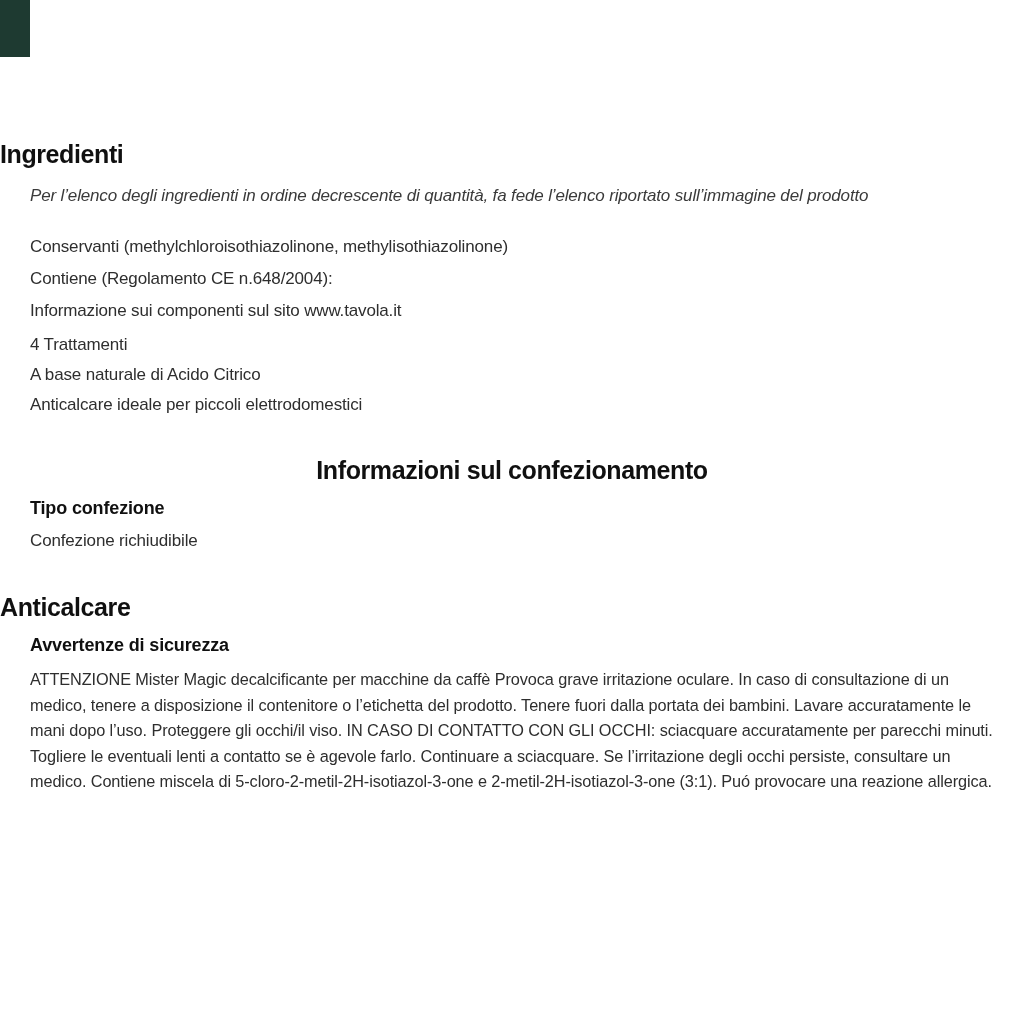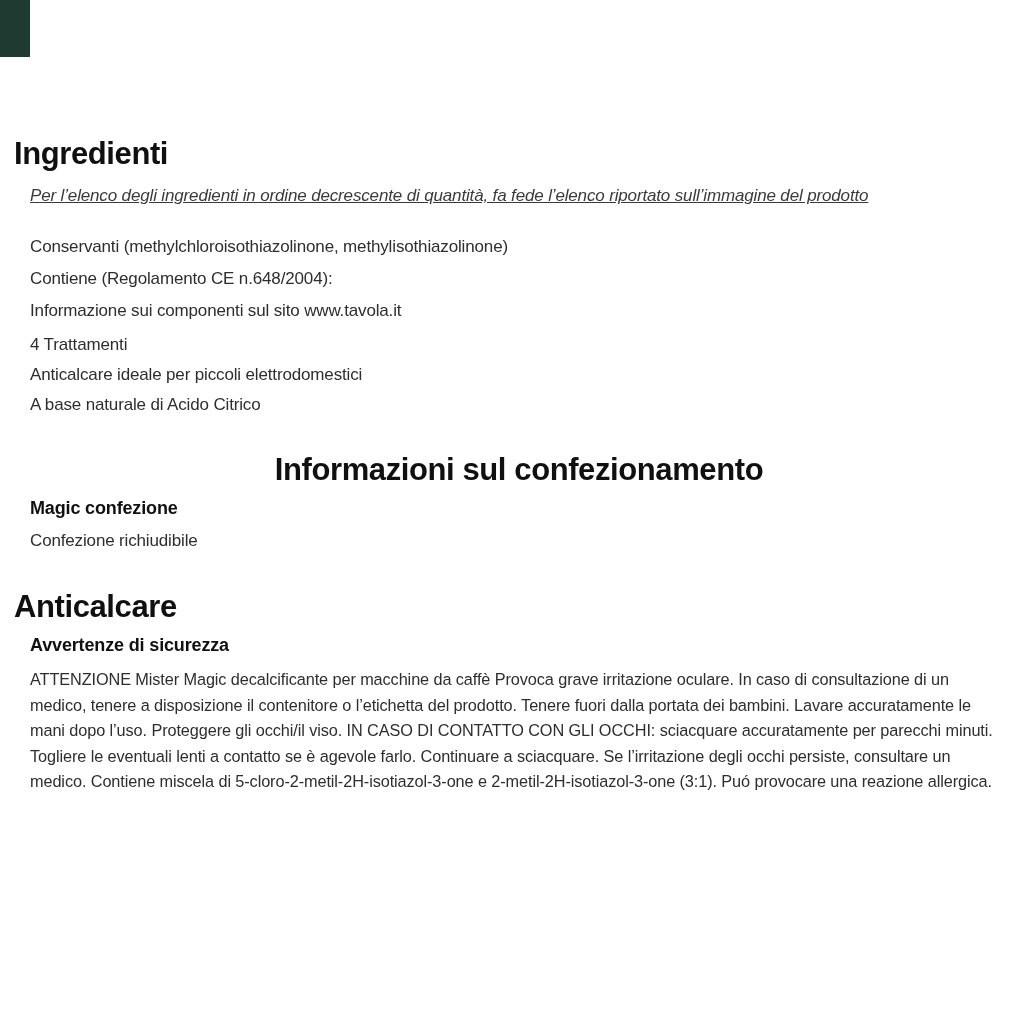--- a/index.html
+++ b/index.html
@@ -18,40 +18,38 @@
   .corner-block {
     position: absolute;
     top: 0;
     left: 0;
     width: 30px;
     height: 57px;
   }
   main { display: block; }
   h2, p { margin: 0; }
   .section-title {
-    font-size: 31px;
+    font-size: 25px;
     line-height: 28px;
     font-weight: 700;
     color: #101010;
-    padding-left: 14px;
     letter-spacing: -0.4px;
   }
   .indent {
     padding-left: 30px;
     padding-right: 24px;
     font-size: 17px;
     line-height: 20px;
     color: #2e2e2e;
     letter-spacing: -0.15px;
   }
   .disclaimer {
     font-style: italic;
     color: #3a3a3a;
     font-size: 17px;
-    text-decoration: underline;
   }
   .subheading {
     font-weight: 700;
     font-size: 18px;
     line-height: 21px;
     color: #101010;
   }
   .warning-paragraph {
     font-size: 16.3px;
     line-height: 25.5px;
@@ -78,24 +76,24 @@
 
 <main>
 
   <h2 class="section-title mt-title-ing">Ingredienti</h2>
   <p class="indent disclaimer mt-disclaimer">Per l’elenco degli ingredienti in ordine decrescente di quantità, fa fede l’elenco riportato sull’immagine del prodotto</p>
   <p class="indent mt-ing-line1">Conservanti (methylchloroisothiazolinone, methylisothiazolinone)</p>
   <p class="indent mt-line">Contiene (Regolamento CE n.648/2004):</p>
   <p class="indent mt-line">Informazione sui componenti sul sito www.tavola.it</p>
 
   <p class="indent mt-car-line1">4 Trattamenti</p>
+  <p class="indent mt-car-line">A base naturale di Acido Citrico</p>
   <p class="indent mt-car-line">Anticalcare ideale per piccoli elettrodomestici</p>
-  <p class="indent mt-car-line">A base naturale di Acido Citrico</p>
 
   <h2 class="section-title mt-title-pack">Informazioni sul confezionamento</h2>
-  <p class="indent subheading mt-sub">Magic confezione</p>
+  <p class="indent subheading mt-sub">Tipo confezione</p>
   <p class="indent mt-val">Confezione richiudibile</p>
 
   <h2 class="section-title mt-title-avv">Anticalcare</h2>
   <p class="indent subheading mt-sub">Avvertenze di sicurezza</p>
   <p class="indent warning-paragraph mt-para">ATTENZIONE Mister Magic decalcificante per macchine da caffè Provoca grave irritazione oculare. In caso di consultazione di un medico, tenere a disposizione il contenitore o l’etichetta del prodotto. Tenere fuori dalla portata dei bambini. Lavare accuratamente le mani dopo l’uso. Proteggere gli occhi/il viso. IN CASO DI CONTATTO CON GLI OCCHI: sciacquare accuratamente per parecchi minuti. Togliere le eventuali lenti a contatto se è agevole farlo. Continuare a sciacquare. Se l’irritazione degli occhi persiste, consultare un medico. Contiene miscela di 5-cloro-2-metil-2H-isotiazol-3-one e 2-metil-2H-isotiazol-3-one (3:1). Puó provocare una reazione allergica.</p>
 
 </main>
 
 </body></html>

